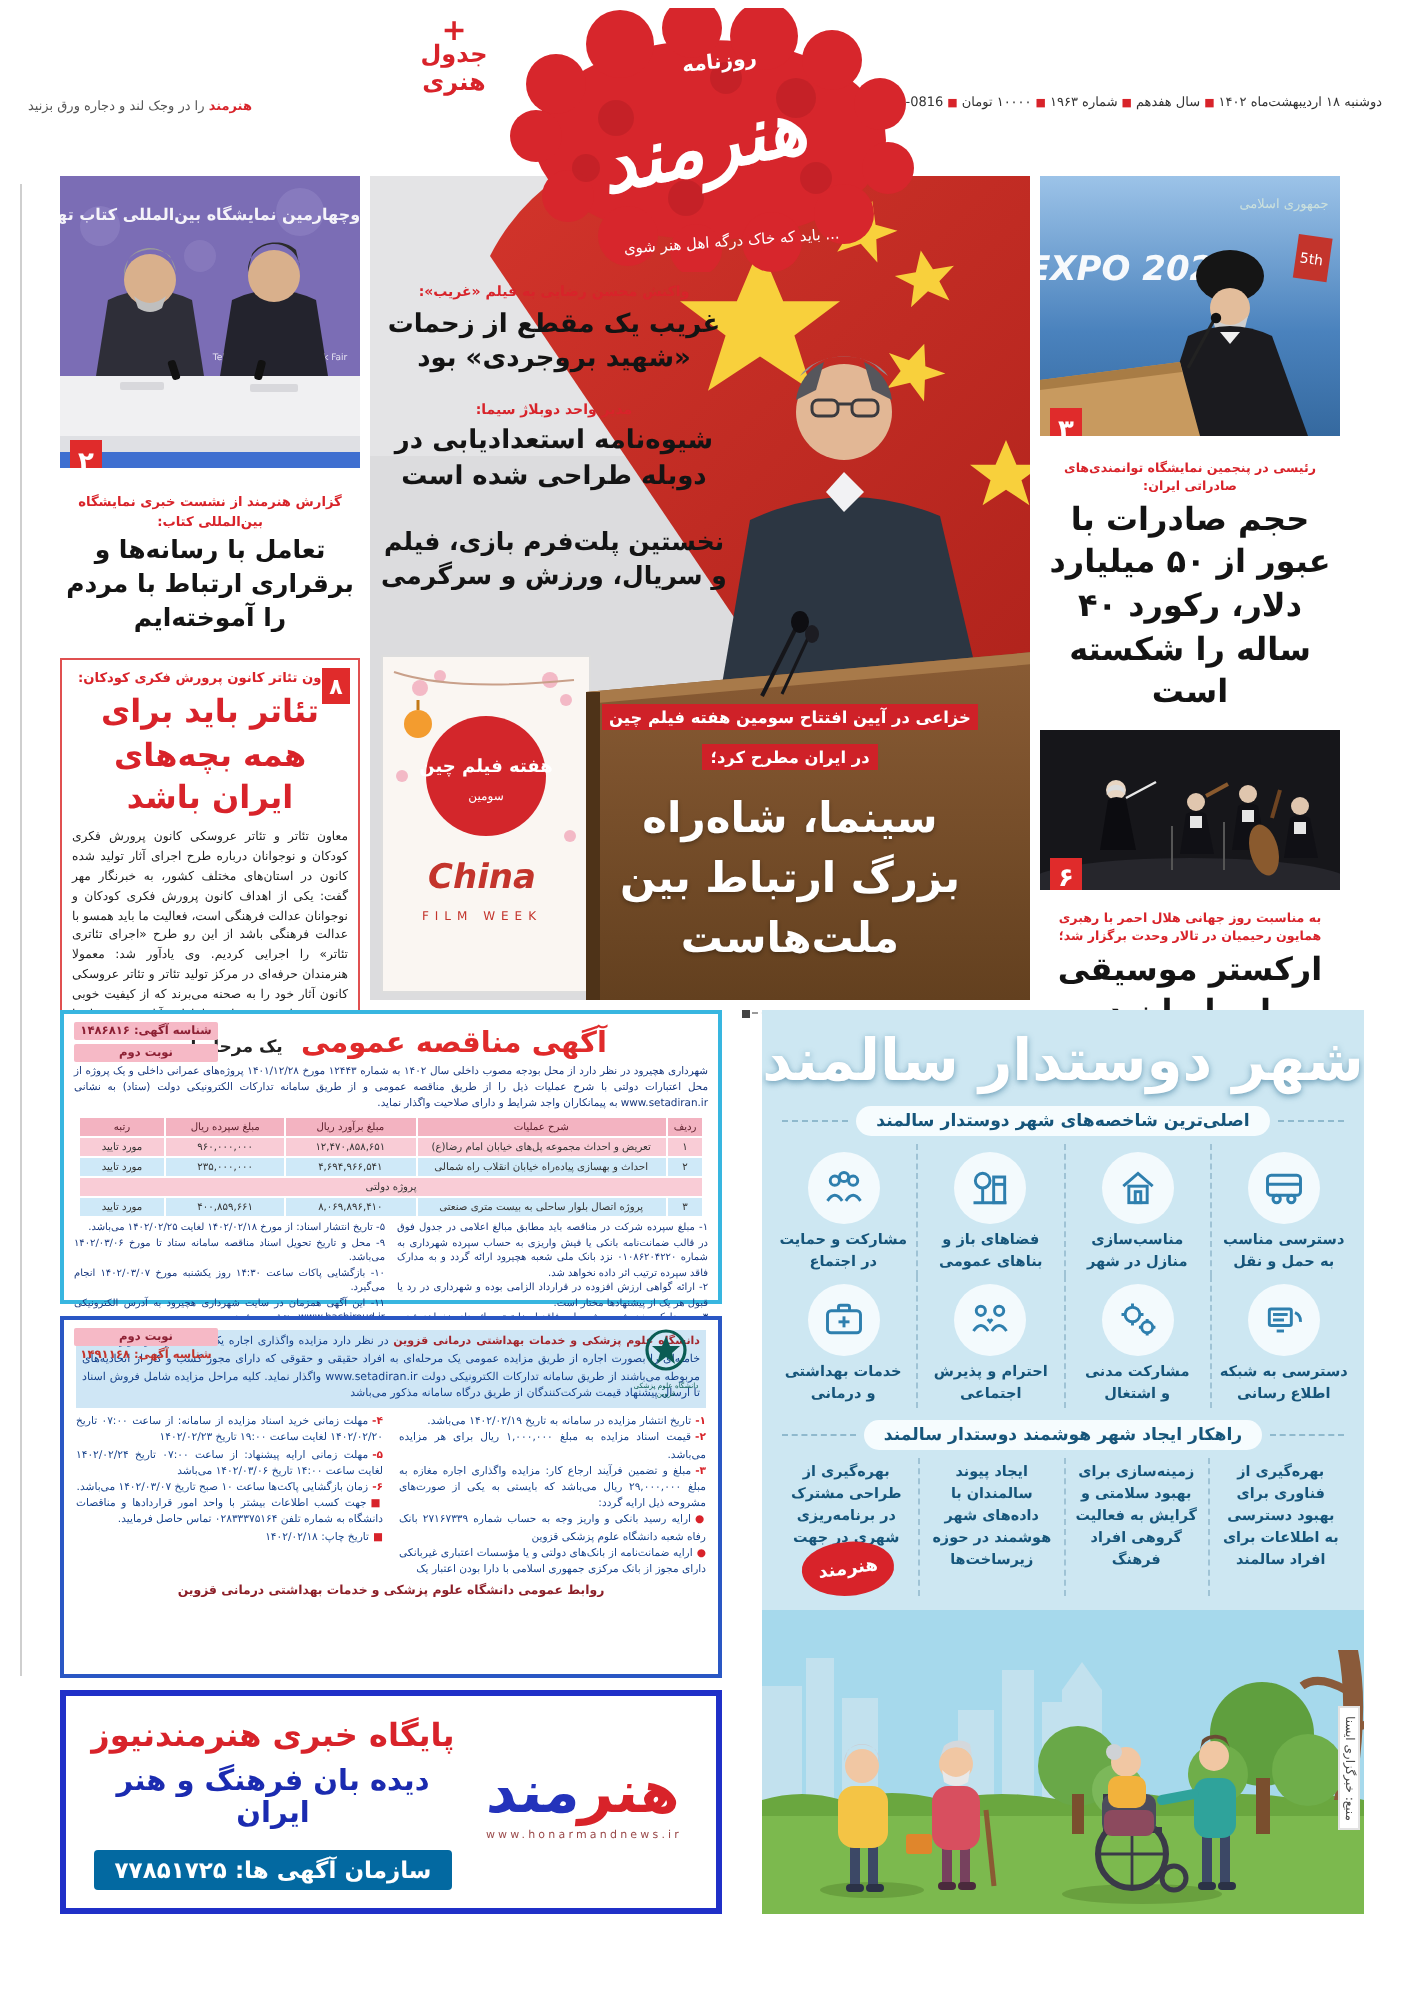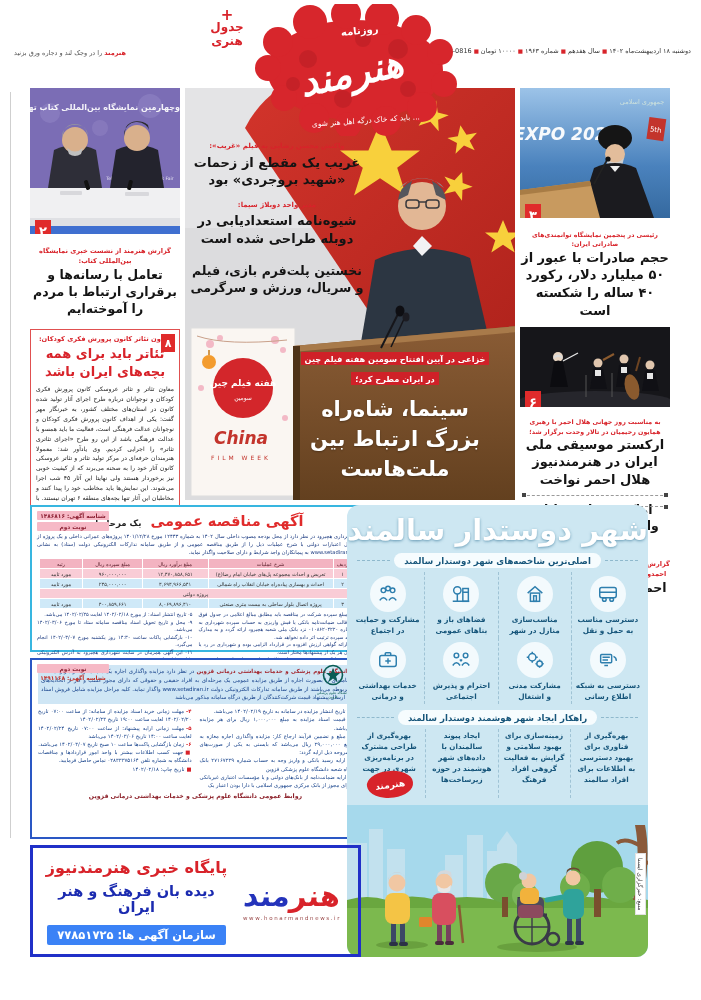--- a/index.html
+++ b/index.html
@@ -20,21 +20,21 @@
   .col{position:absolute;top:88px;}
   .col-left{left:30px;width:150px;}
   .col-right{left:520px;width:150px;height:414px;}
   .col-center{left:185px;width:330px;height:412px;background:#d9d9db;overflow:hidden;}
   .photo{position:relative;overflow:hidden;}
   .numbox{background:#e02b2b;color:#fff;font-weight:bold;display:flex;align-items:center;justify-content:center;}
   .numbox.corner{position:absolute;left:5px;bottom:-8px;width:16px;height:22px;font-size:13px;z-index:3;}
   .numbox.center{width:15px;height:19px;font-size:11px;margin:3px auto;}
   .kicker{color:#d8232a;font-size:6.6px;font-weight:bold;text-align:center;line-height:1.5;direction:rtl;}
   .headline{font-weight:800;color:#141414;text-align:center;direction:rtl;line-height:1.35;}
-  .h12{font-size:13px;} .h125{font-size:12.5px;}
+  .h12{font-size:16px;} .h125{font-size:12.5px;}
   .dotline{position:relative;border-top:1px dashed #9a9a9a;margin:6px 2px;}
   .dotline::before,.dotline::after{content:"";position:absolute;top:-2.5px;width:4px;height:4px;background:#444;}
   .dotline::before{left:0;} .dotline::after{right:0;}
   
   .theater-box{position:relative;border:1px solid #e05050;margin-top:12px;padding:5px 5px 4px;direction:rtl;}
   .theater-box .numbox{position:absolute;left:auto;right:4px;top:4px;width:14px;height:18px;font-size:11px;}
   .theater-box .headline{color:#d8232a;}
   .bodytext{font-size:6.1px;line-height:1.62;color:#222;text-align:justify;margin-top:4px;direction:rtl;}
   .more{color:#d8232a;font-size:6.4px;font-weight:bold;margin-top:2px;direction:rtl;}
   
@@ -64,21 +64,21 @@
   .ad-auction .ad-title .t-main{font-size:13px;}
   .a-logo{position:absolute;right:6px;top:4px;width:40px;text-align:center;}
   .a-logo .cap{font-size:3.6px;color:#0a5c54;margin-top:1px;}
   .hl-intro{background:#cfe6f5;font-size:5.5px;line-height:1.6;color:#15418a;text-align:justify;padding:2px 3px;margin-top:2px;}
   .hl-intro .lead{color:#a3252c;font-weight:800;}
   .aterms{display:flex;gap:8px;margin-top:3px;}
   .aterms>div{width:50%;font-size:5.3px;line-height:1.55;color:#15418a;text-align:justify;}
   .aterms .tn{color:#d8232a;font-weight:800;margin-left:2px;}
   .a-footer{text-align:center;font-size:6.2px;font-weight:800;color:#8c1f28;margin-top:3px;}
   
-  .info{position:absolute;left:347px;top:505px;width:301px;height:452px;background:#cde7f2;border-radius:12px;direction:rtl;overflow:hidden;}
+  .info{position:absolute;left:381px;top:505px;width:301px;height:452px;background:#cde7f2;border-radius:0;direction:rtl;overflow:hidden;}
   .info-divider{position:absolute;left:369px;top:500px;width:297px;}
   .info-title{color:#fff;font-weight:800;font-size:29px;text-align:center;padding-top:8px;text-shadow:0 1px 3px rgba(23,94,133,.55);}
   .pill-row{display:flex;align-items:center;margin:6px 10px 2px;}
   .pill-row::before,.pill-row::after{content:"";flex:1;border-top:1px dashed #8fb9cd;}
   .pill{background:#f6fcfe;color:#16557a;font-weight:800;font-size:8.6px;padding:2.5px 10px;border-radius:10px;white-space:nowrap;margin:0 4px;}
   .ind-grid{display:flex;flex-wrap:wrap;margin:4px 4px 0;}
   .ind{width:25%;text-align:center;padding:4px 2px 2px;border-left:1px dashed #9fc3d5;}
   .ind:nth-child(4n){border-left:none;}
   .ind .circ{width:36px;height:36px;border-radius:50%;background:#f3fafd;margin:0 auto 3px;display:flex;align-items:center;justify-content:center;}
   .ind .lab{font-size:7.3px;font-weight:800;color:#16557a;line-height:1.45;}
@@ -86,21 +86,21 @@
   .sol{width:25%;padding:2px 5px;font-size:7.2px;font-weight:800;color:#16557a;line-height:1.5;text-align:center;border-left:1px dashed #9fc3d5;}
   .sol:last-child{border-left:none;}
   .stamp{position:absolute;left:20px;top:266px;width:46px;height:27px;background:#d8232a;border-radius:46% 54% 48% 58%;transform:rotate(-8deg);display:flex;align-items:center;justify-content:center;color:#fff;font-size:9px;font-weight:800;z-index:4;}
   .park{position:absolute;left:0;bottom:0;width:301px;height:152px;}
   .source-tag{position:absolute;right:2px;bottom:42px;writing-mode:vertical-rl;font-size:6px;color:#444;background:#fff;padding:4px 1px;border:1px solid #e2e2e2;z-index:5;}
   
   .newsbox{position:absolute;left:30px;top:845px;width:331px;height:112px;border:3px solid #2030c8;display:flex;direction:rtl;align-items:center;padding:6px 10px;gap:6px;}
   .nb-text{flex:1;text-align:center;}
   .nb-l1{color:#d8232a;font-weight:800;font-size:16px;}
   .nb-l2{color:#1b2bb0;font-weight:800;font-size:14.5px;margin-top:6px;letter-spacing:.5px;}
-  .nb-bar{display:inline-block;background:#3b82f6;color:#fff;font-weight:800;font-size:11.5px;padding:3px 10px;margin-top:10px;border-radius:2px;direction:rtl;}
+  .nb-bar{display:inline-block;background:#0369a1;color:#fff;font-weight:800;font-size:11.5px;padding:3px 10px;margin-top:10px;border-radius:2px;direction:rtl;}
   .nb-logo{width:112px;text-align:center;}
   .nb-word{font-size:29px;font-weight:800;transform:skewX(-6deg);line-height:1.1;}
   .nb-word .r{color:#d8232a;} .nb-word .b{color:#2433bb;}
   .nb-url{font-size:5.5px;letter-spacing:1.6px;color:#9a4a4a;margin-top:3px;}
   svg text{font-family:"DejaVu Sans","Liberation Sans",sans-serif;}
 </style>
 </head>
 <body>
 
 <div id="page">

